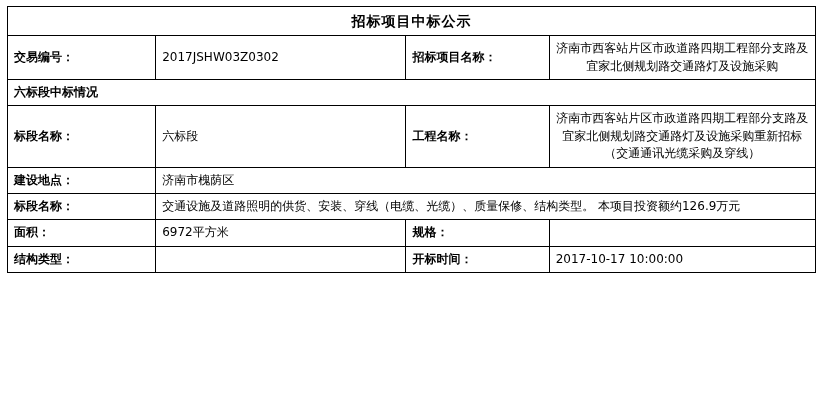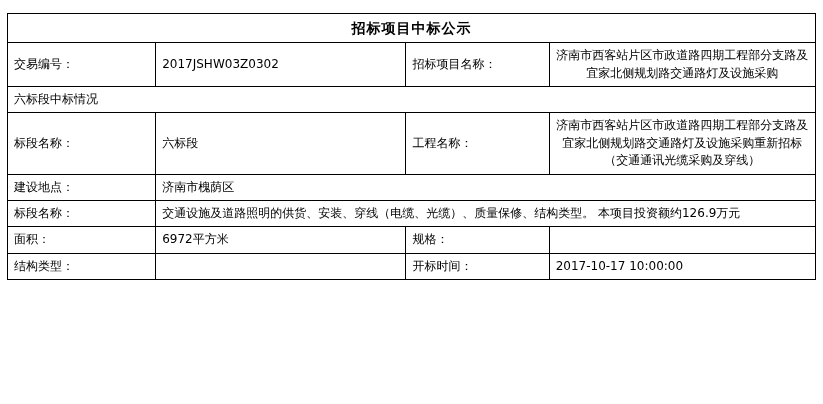--- a/index.html
+++ b/index.html
@@ -14,46 +14,46 @@
   }
   .page {
     width: 823px;
     height: 404px;
     position: relative;
     box-sizing: border-box;
     background: #ffffff;
   }
   .doc {
     width: 809px;
-    margin: 13px auto 0 auto;
+    margin: 6px auto 0 auto;
     border: 1px solid #000000;
     border-collapse: collapse;
     table-layout: fixed;
   }
   .doc td {
     border: 1px solid #000000;
     padding: 4px 6px;
     vertical-align: middle;
     line-height: 1.45;
     word-wrap: break-word;
   }
   .title-cell {
     text-align: center;
     font-weight: bold;
     font-size: 14px;
     padding: 5px 4px;
     letter-spacing: 1px;
   }
   .section-cell {
-    font-weight: normal;
+    font-weight: bold;
     padding: 4px 6px;
     font-size: 12px;
   }
   .label {
-    font-weight: normal;
+    font-weight: bold;
     white-space: nowrap;
   }
   .value {
     font-weight: normal;
   }
   .multi {
     line-height: 1.5;
     text-align: center;
   }
   .col-a { width: 148px; }

